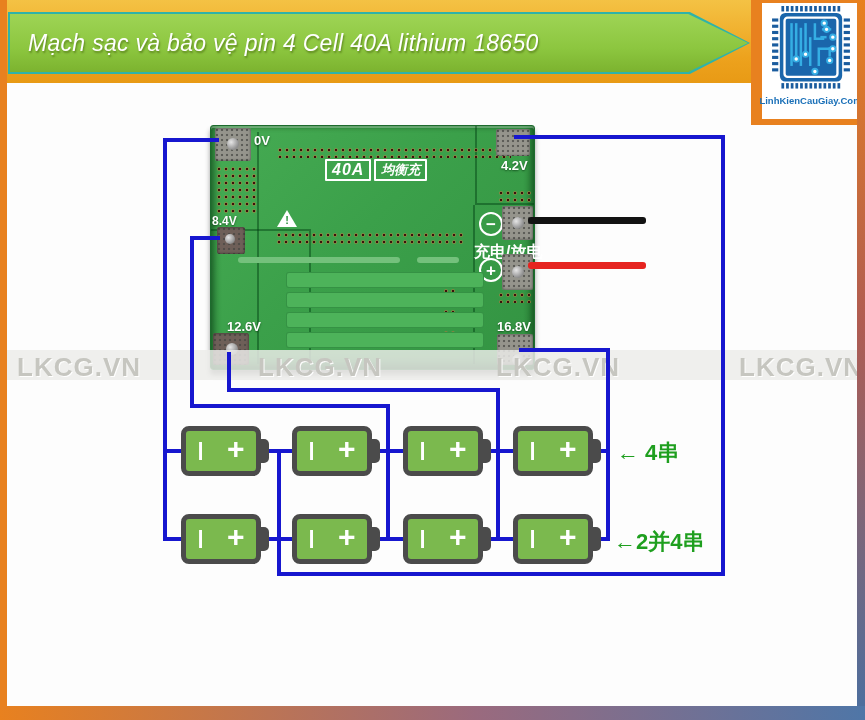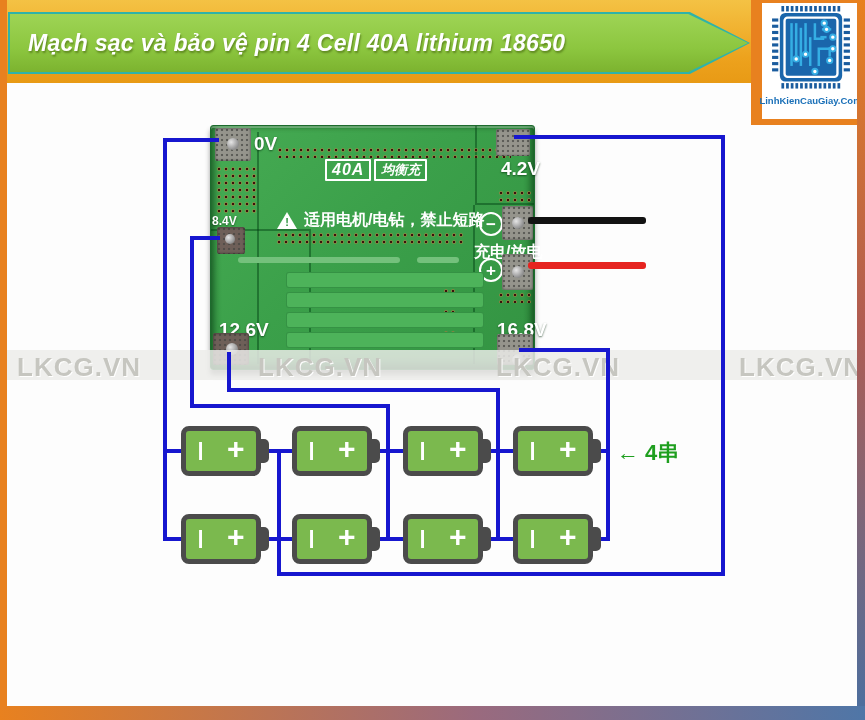--- a/index.html
+++ b/index.html
@@ -17,21 +17,21 @@
   
   .header-band{position:absolute;left:0;top:0;width:865px;height:83px;
     background:linear-gradient(to bottom,#f4c244 0%,#eda21d 70%,#e89a15 100%);z-index:1;}
   .logo-surround{position:absolute;left:751px;top:0;width:114px;height:125px;background:var(--accent);z-index:2;}
   .banner-outer{position:absolute;left:8px;top:12px;width:742px;height:62px;z-index:3;
     background:var(--teal);clip-path:polygon(0 0,91.9% 0,100% 50%,91.9% 100%,0 100%);}
   .banner-inner{position:absolute;left:2px;top:2px;width:738px;height:58px;
     background:linear-gradient(to bottom,#9ed455 0%,var(--banner) 60%,#7cb32f 100%);
     clip-path:polygon(0 0,91.9% 0,100% 50%,91.9% 100%,0 100%);
     display:flex;align-items:center;}
-  .banner-title{font-size:23px;font-weight:bold;font-style:italic;color:#fff;
+  .banner-title{font-size:23px;font-weight:normal;font-style:italic;color:#fff;
     padding-left:18px;letter-spacing:.3px;text-shadow:1px 2px 2px rgba(60,90,10,.55);}
   .logo-card{position:absolute;left:762px;top:3px;width:97px;height:116px;background:#fff;z-index:4;
     display:flex;flex-direction:column;align-items:center;justify-content:flex-start;}
   .logo-card svg{margin-top:3px;}
   .logo-text{font-size:9.5px;font-weight:bold;color:#1a70b8;margin-top:1px;white-space:nowrap;}
   
   .board{position:absolute;left:210px;top:125px;width:323px;height:243px;z-index:5;
     background:linear-gradient(135deg,#46ab53 0%,#3ba04a 45%,#339342 100%);
     border:1px solid #1d6b2d;border-radius:3px;
     box-shadow:inset 0 2px 0 rgba(255,255,255,.28),inset 0 -7px 9px rgba(0,40,10,.5),
@@ -41,21 +41,21 @@
   .dots{position:absolute;
     background-image:radial-gradient(circle at 3px 3px,#3a120c 1.2px,rgba(220,180,90,.55) 1.7px,transparent 2.2px);
     background-size:7px 7px;}
   .pad{position:absolute;border-radius:2px;
     background-color:#95948c;
     background-image:radial-gradient(circle at 2px 2px,rgba(70,70,66,.7) 1px,transparent 1.6px);
     background-size:5px 5px;box-shadow:inset 0 0 3px rgba(0,0,0,.55);}
   .pad.dark{background-color:#6e5f58;}
   .screw{position:absolute;border-radius:50%;
     background:radial-gradient(circle at 35% 35%,#e6e6e6,#8d8d8d 70%);width:12px;height:12px;}
-  .pad-label{position:absolute;color:#fff;font-size:19px;font-weight:bold;
+  .pad-label{position:absolute;color:#fff;font-size:13px;font-weight:bold;
     text-shadow:0 1px 2px rgba(0,40,10,.6);white-space:nowrap;}
   .amp-row{position:absolute;left:114px;top:33px;display:flex;gap:3px;align-items:stretch;}
   .amp-box,.bal-box{border:2px solid #fff;padding:0 5px;color:#fff;font-weight:bold;
     font-style:italic;display:flex;align-items:center;border-radius:1px;}
   .amp-box{font-size:16px;letter-spacing:1px;}
   .bal-box{font-size:13px;}
   .model-row{position:absolute;left:58px;top:59px;width:206px;height:21px;
     background:rgba(255,255,255,.15);color:#fff;font-size:14.5px;font-weight:bold;
     display:flex;align-items:center;justify-content:center;white-space:nowrap;}
   .warn-row{position:absolute;left:66px;top:84px;display:flex;align-items:center;gap:7px;
@@ -201,21 +201,20 @@
     <div class="pad-label" style="left:43px;top:7px;">0V</div>
 
     <div class="amp-row">
       <div class="amp-box">40A</div>
       <div class="bal-box">均衡充</div>
     </div>
     <div class="warn-row">
       <span class="warn-tri">
         <span class="warn-mark">!</span>
       </span>
-      <span>适用电机/电钻，禁止短路</span>
     </div>
 
     <div class="pad-label" style="left:1px;top:88px;font-size:12px;">8.4V</div>
     <div class="pad dark" style="left:6px;top:101px;width:28px;height:27px;">
         <span class="screw" style="left:8px;top:7px;width:10px;height:10px;"></span>
       </div>
 
     <div class="pad" style="left:285px;top:3px;width:34px;height:27px;"></div>
     <div class="pad-label" style="left:290px;top:32px;">4.2V</div>
 
@@ -229,21 +228,21 @@
         <span class="screw" style="left:10px;top:12px;"></span>
       </div>
 
     <div class="slot" style="left:27px;top:131px;width:162px;"></div>
     <div class="slot" style="left:206px;top:131px;width:42px;"></div>
     <div class="trace-band" style="top:146px;"></div>
     <div class="trace-band" style="top:166px;"></div>
     <div class="trace-band" style="top:186px;"></div>
     <div class="trace-band" style="top:206px;"></div>
 
-    <div class="pad-label" style="left:8px;top:193px;">12.6V</div>
+    <div class="pad-label" style="left:16px;top:193px;">12.6V</div>
     <div class="pad dark" style="left:2px;top:207px;width:36px;height:32px;">
         <span class="screw" style="left:13px;top:10px;"></span>
       </div>
     <div class="pad-label" style="left:286px;top:193px;">16.8V</div>
     <div class="pad" style="left:286px;top:208px;width:36px;height:31px;">
         <span class="screw" style="left:15px;top:20px;"></span>
       </div>
   </div>
 
   <div class="wm-band"></div>
@@ -309,17 +308,18 @@
       <span class="bt-plus">+</span>
       <span class="bt-nub"></span>
     </div>
   <div class="batt" style="left:513px;top:514px;">
       <span class="bt-minus">I</span>
       <span class="bt-plus">+</span>
       <span class="bt-nub"></span>
     </div>
 
   <div class="conf-label" style="left:617px;top:438px;">← 4串</div>
+  <div class="conf-label" style="left:614px;top:527px;">←2并4串</div>
 
   <div class="border-left"></div>
   <div class="border-right"></div>
   <div class="border-bottom"></div>
 </div>
 
 </body></html>

